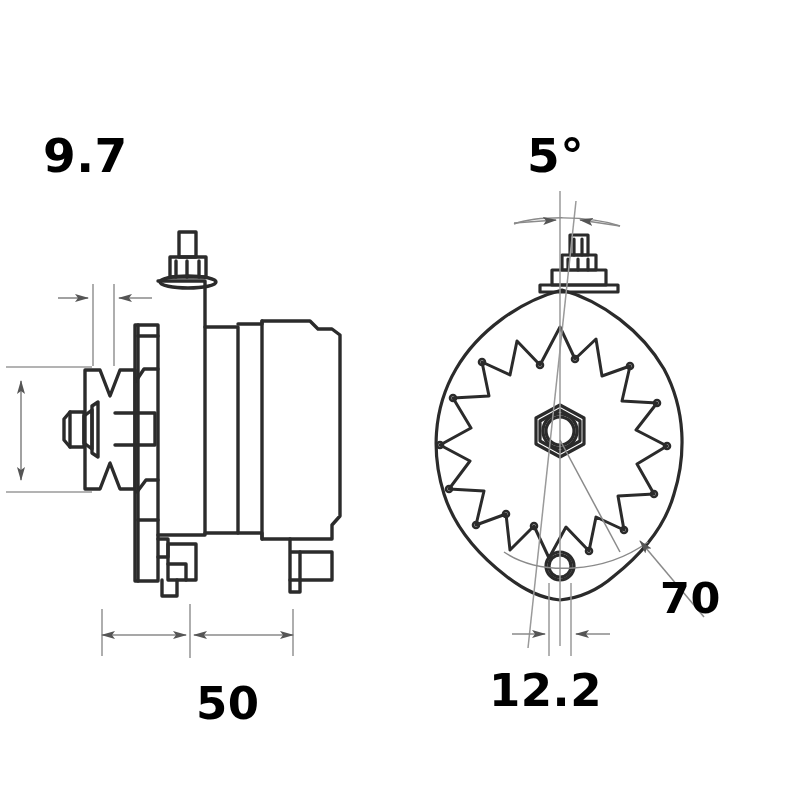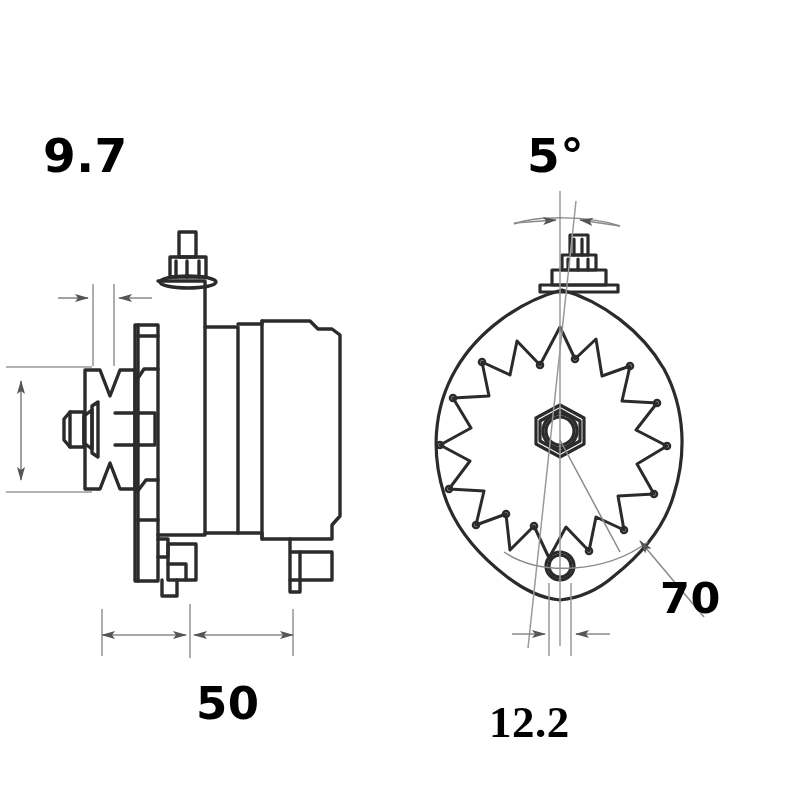--- a/index.html
+++ b/index.html
@@ -26,21 +26,21 @@
     color:#000;
     white-space:nowrap;
     line-height:1;
     letter-spacing:0.5px;
   }
   #lbl-97{ left:43px;  top:96px;  font-size:47px; }
   #lbl-5deg{ left:527px; top:96px;  font-size:47px; }
   #lbl-81{ left:660px; top:541px; font-size:43px; }
   #lbl-45{ left:55px;  top:645px; font-size:45px; }
   #lbl-60{ left:196px; top:645px; font-size:45px; }
-  #lbl-122{ left:489px; top:664px; font-size:45px;font-family:Liberation Serif, serif; }
+  #lbl-122{ left:489px; top:632px; font-size:45px; }
 </style>
 </head>
 <body>
 
 <div id="sheet">
 
   <svg id="drawing" viewBox="0 0 800 800" xmlns="http://www.w3.org/2000/svg">
 
     <defs>
       <marker id="arrHead" markerWidth="14" markerHeight="8" refX="13" refY="4" orient="auto" markerUnits="userSpaceOnUse">

